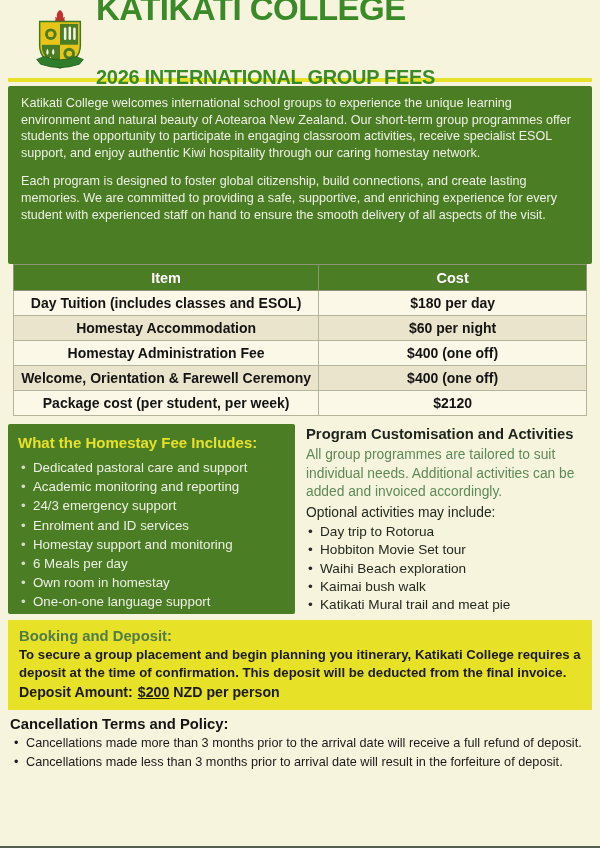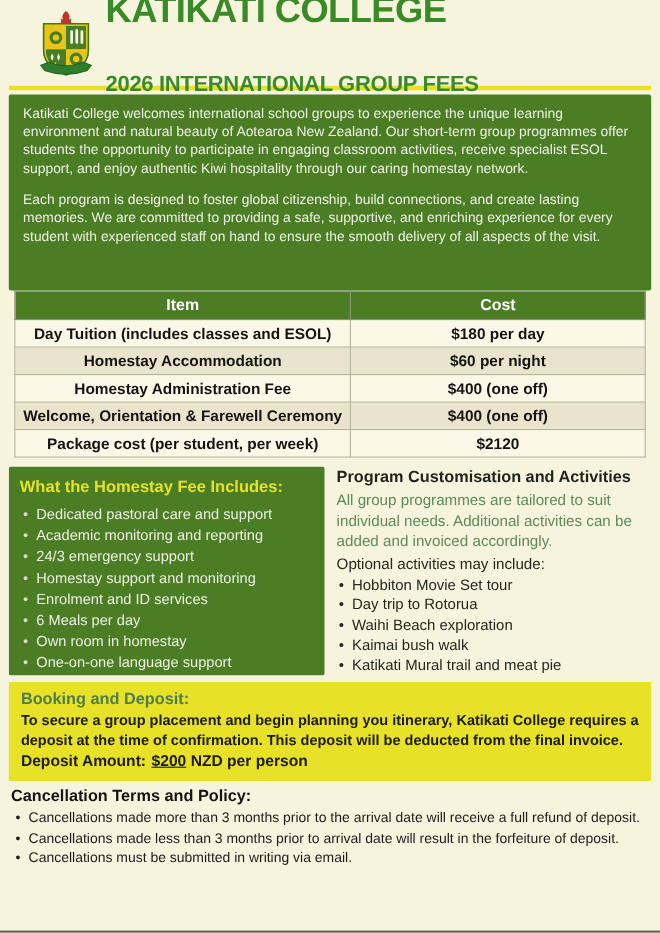--- a/index.html
+++ b/index.html
@@ -171,52 +171,51 @@
     </tbody>
   </table>
 
   <div class="two-col">
     <div class="homestay-box">
       <div class="homestay-title">What the Homestay Fee Includes:</div>
       <ul class="hs-list">
         <li>Dedicated pastoral care and support</li>
         <li>Academic monitoring and reporting</li>
         <li>24/3 emergency support</li>
+        <li>Enrolment and ID services</li>
         <li>Homestay support and monitoring</li>
-        <li>Enrolment and ID services</li>
         <li>6 Meals per day</li>
         <li>Own room in homestay</li>
         <li>One-on-one language support</li>
       </ul>
     </div>
     <div class="custom-col">
       <div class="custom-title">Program Customisation and Activities</div>
       <p class="custom-intro">All group programmes are tailored to suit individual needs. Additional activities can be added and invoiced accordingly.</p>
       <div class="optional-label">Optional activities may include:</div>
       <ul class="act-list">
+        <li>Day trip to Rotorua</li>
         <li>Hobbiton Movie Set tour</li>
-        <li>Day trip to Rotorua</li>
         <li>Waihi Beach exploration</li>
         <li>Kaimai bush walk</li>
         <li>Katikati Mural trail and meat pie</li>
 
       </ul>
     </div>
   </div>
 
   <div class="booking-box">
     <p class="booking-title">Booking and Deposit:</p>
     <p class="booking-body">To secure a group placement and begin planning you itinerary, Katikati College requires a deposit at the time of confirmation. This deposit will be deducted from the final invoice.</p>
     <p class="deposit-line"><span>Deposit Amount:</span><span class="deposit-amount">$200</span><span>NZD per person</span></p>
   </div>
 
   <div class="cancel-sec">
     <div class="cancel-title">Cancellation Terms and Policy:</div>
     <ul class="cancel-list">
       <li>Cancellations made more than 3 months prior to the arrival date will receive a full refund of deposit.</li>
       <li>Cancellations made less than 3 months prior to arrival date will result in the forfeiture of deposit.</li>
-      <li>Cancellations must be submitted in writing via email.</li>
     </ul>
   </div>
 
 </div>
 
 <div class="bottom-bar"></div>
 
 </body></html>

